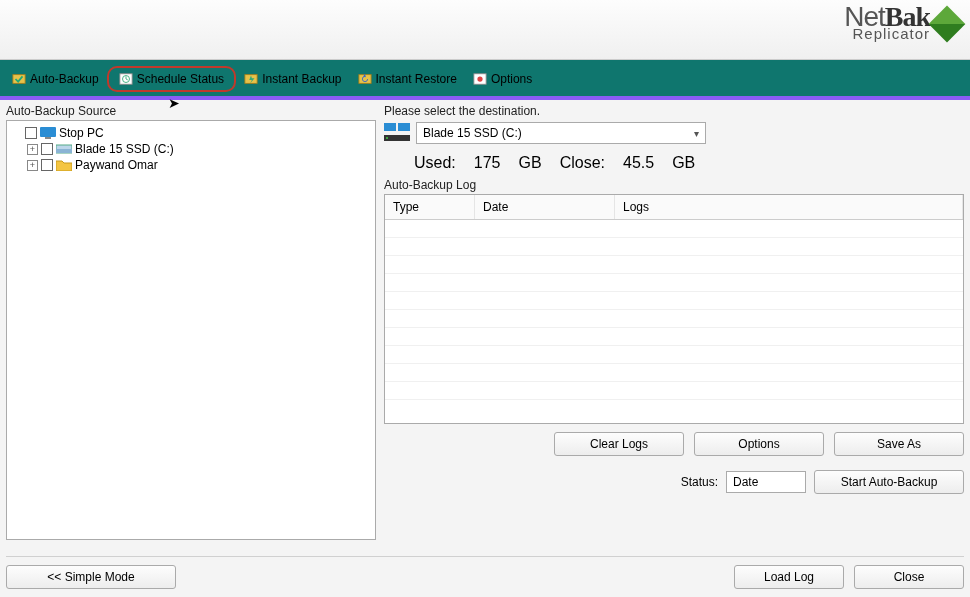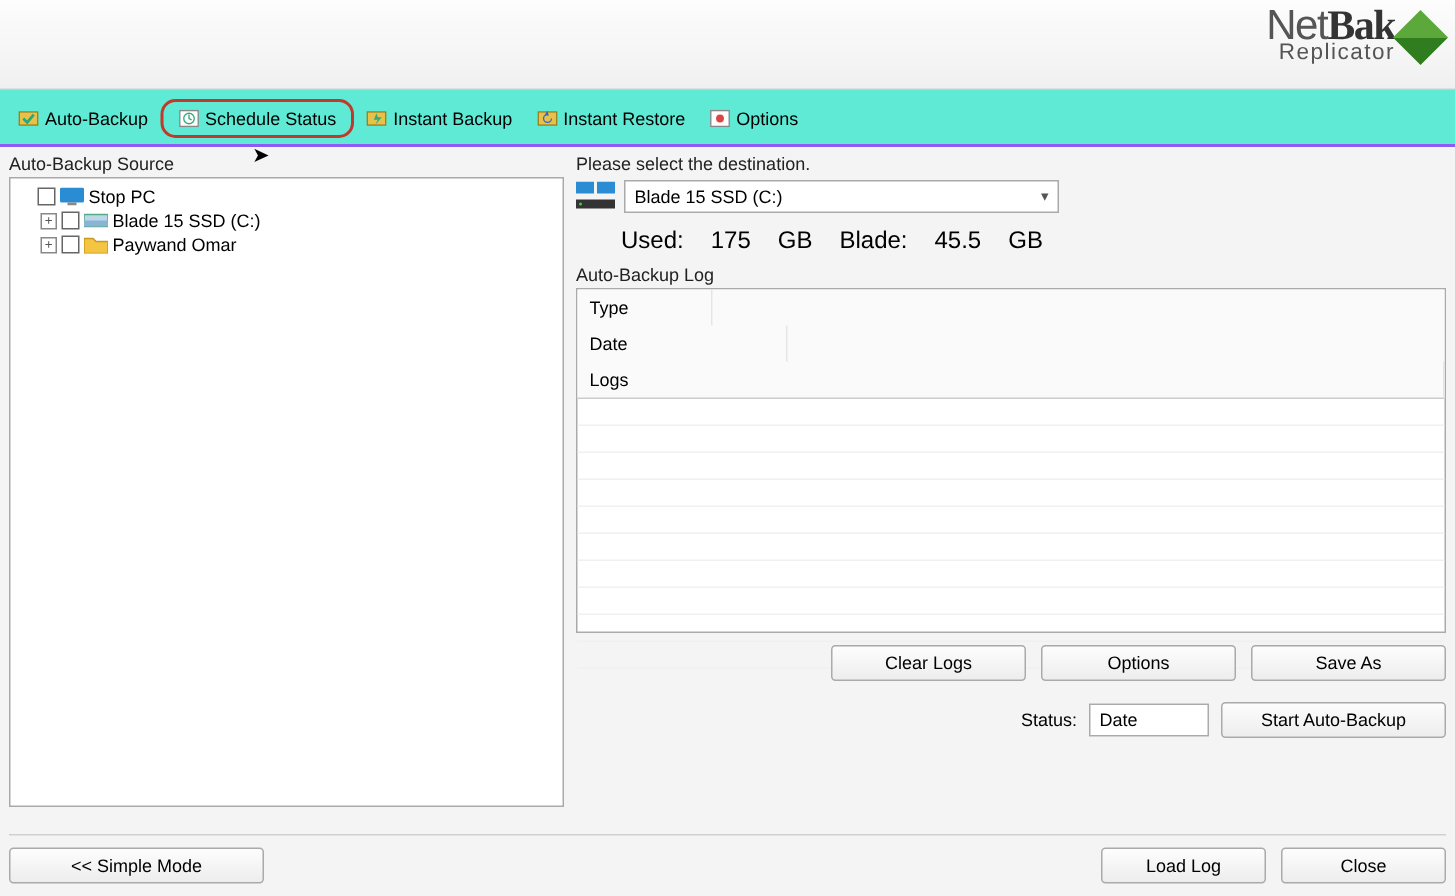--- a/index.html
+++ b/index.html
@@ -36,23 +36,23 @@
   .brand-diamond {
     width: 26px; height: 26px;
     transform: rotate(45deg);
     background: linear-gradient(135deg, #5da83a 50%, #2f7d1f 50%);
     margin-top: 4px;
   }
   .toolbar {
     display: flex;
     align-items: center;
     gap: 0;
-    background: #5eead4;
+    background: #0f766e;
     padding: 6px 18px 4px 4px;
-    border-bottom: 2px solid #8b5cf6;
+    border-bottom: 4px solid #8b5cf6;
   }
   .tool-item {
     display: flex;
     align-items: center;
     gap: 4px;
     padding: 3px 8px;
     cursor: pointer;
     font-size: 12px;
   }
   .tool-item.highlighted {
@@ -133,21 +133,20 @@
   }
   .log-table {
     background: #fff;
     border: 1px solid #aaa;
     height: 230px;
   }
   .log-head {
     display: flex;
     border-bottom: 1px solid #ccc;
     background: #fafafa;
-    flex-direction: column;
   }
   .log-col {
     padding: 5px 8px;
     font-size: 12px;
     border-right: 1px solid #e5e5e5;
   }
   .log-col.c1 { width: 90px; }
   .log-col.c2 { width: 140px; }
   .log-col.c3 { flex: 1; }
   .log-body { height: calc(100% - 26px); }
@@ -322,21 +321,21 @@
       </span>
       <div class="dest-select">
         <span>Blade 15 SSD (C:)</span>
         <span class="chev">▾</span>
       </div>
     </div>
     <div class="stats">
       <span>Used:</span>
       <span>175</span>
       <span>GB</span>
-      <span>Blade:</span>
+      <span>Close:</span>
       <span>45.5</span>
       <span>GB</span>
     </div>
     <div class="panel-label">Auto-Backup Log</div>
     <div class="log-table">
       <div class="log-head">
         <div class="log-col c1">Type</div>
         <div class="log-col c2">Date</div>
         <div class="log-col c3">Logs</div>
       </div>

